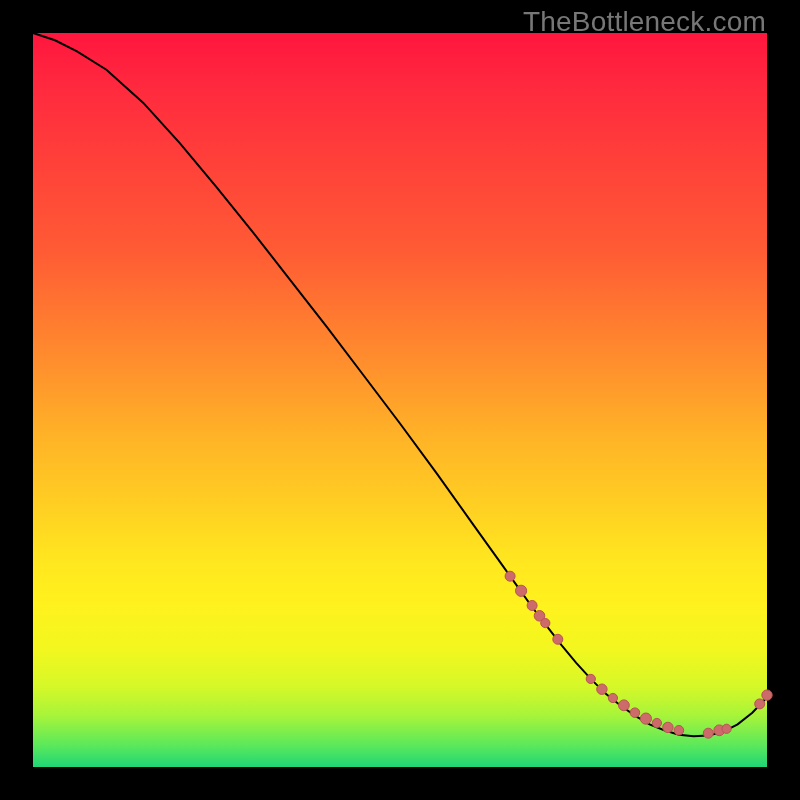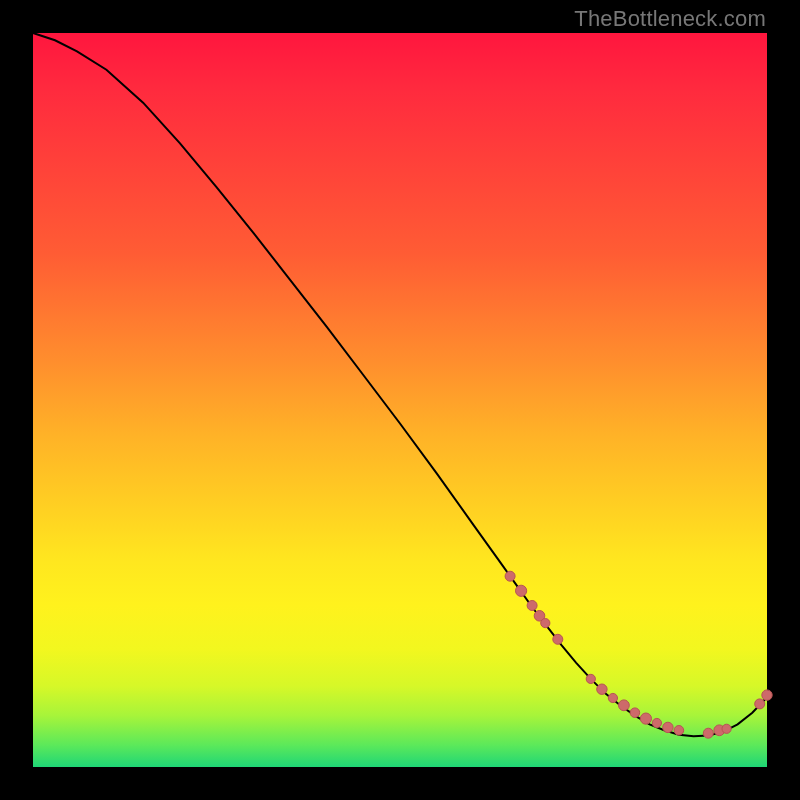--- a/index.html
+++ b/index.html
@@ -39,21 +39,21 @@
       #a7f43a 93%,
       #5ce95a 97%,
       #1fd676 100%
     );
   }
   .watermark {
     position: absolute;
     top: 6px;
     right: 34px;
     color: #777;
-    font-size: 22px;
+    font-size: 28px;
     letter-spacing: 0.2px;
     font-weight: 400;
     user-select: none;
   }
   svg.overlay {
     position: absolute;
     left: 33px;
     top: 33px;
     width: 734px;
     height: 734px;

